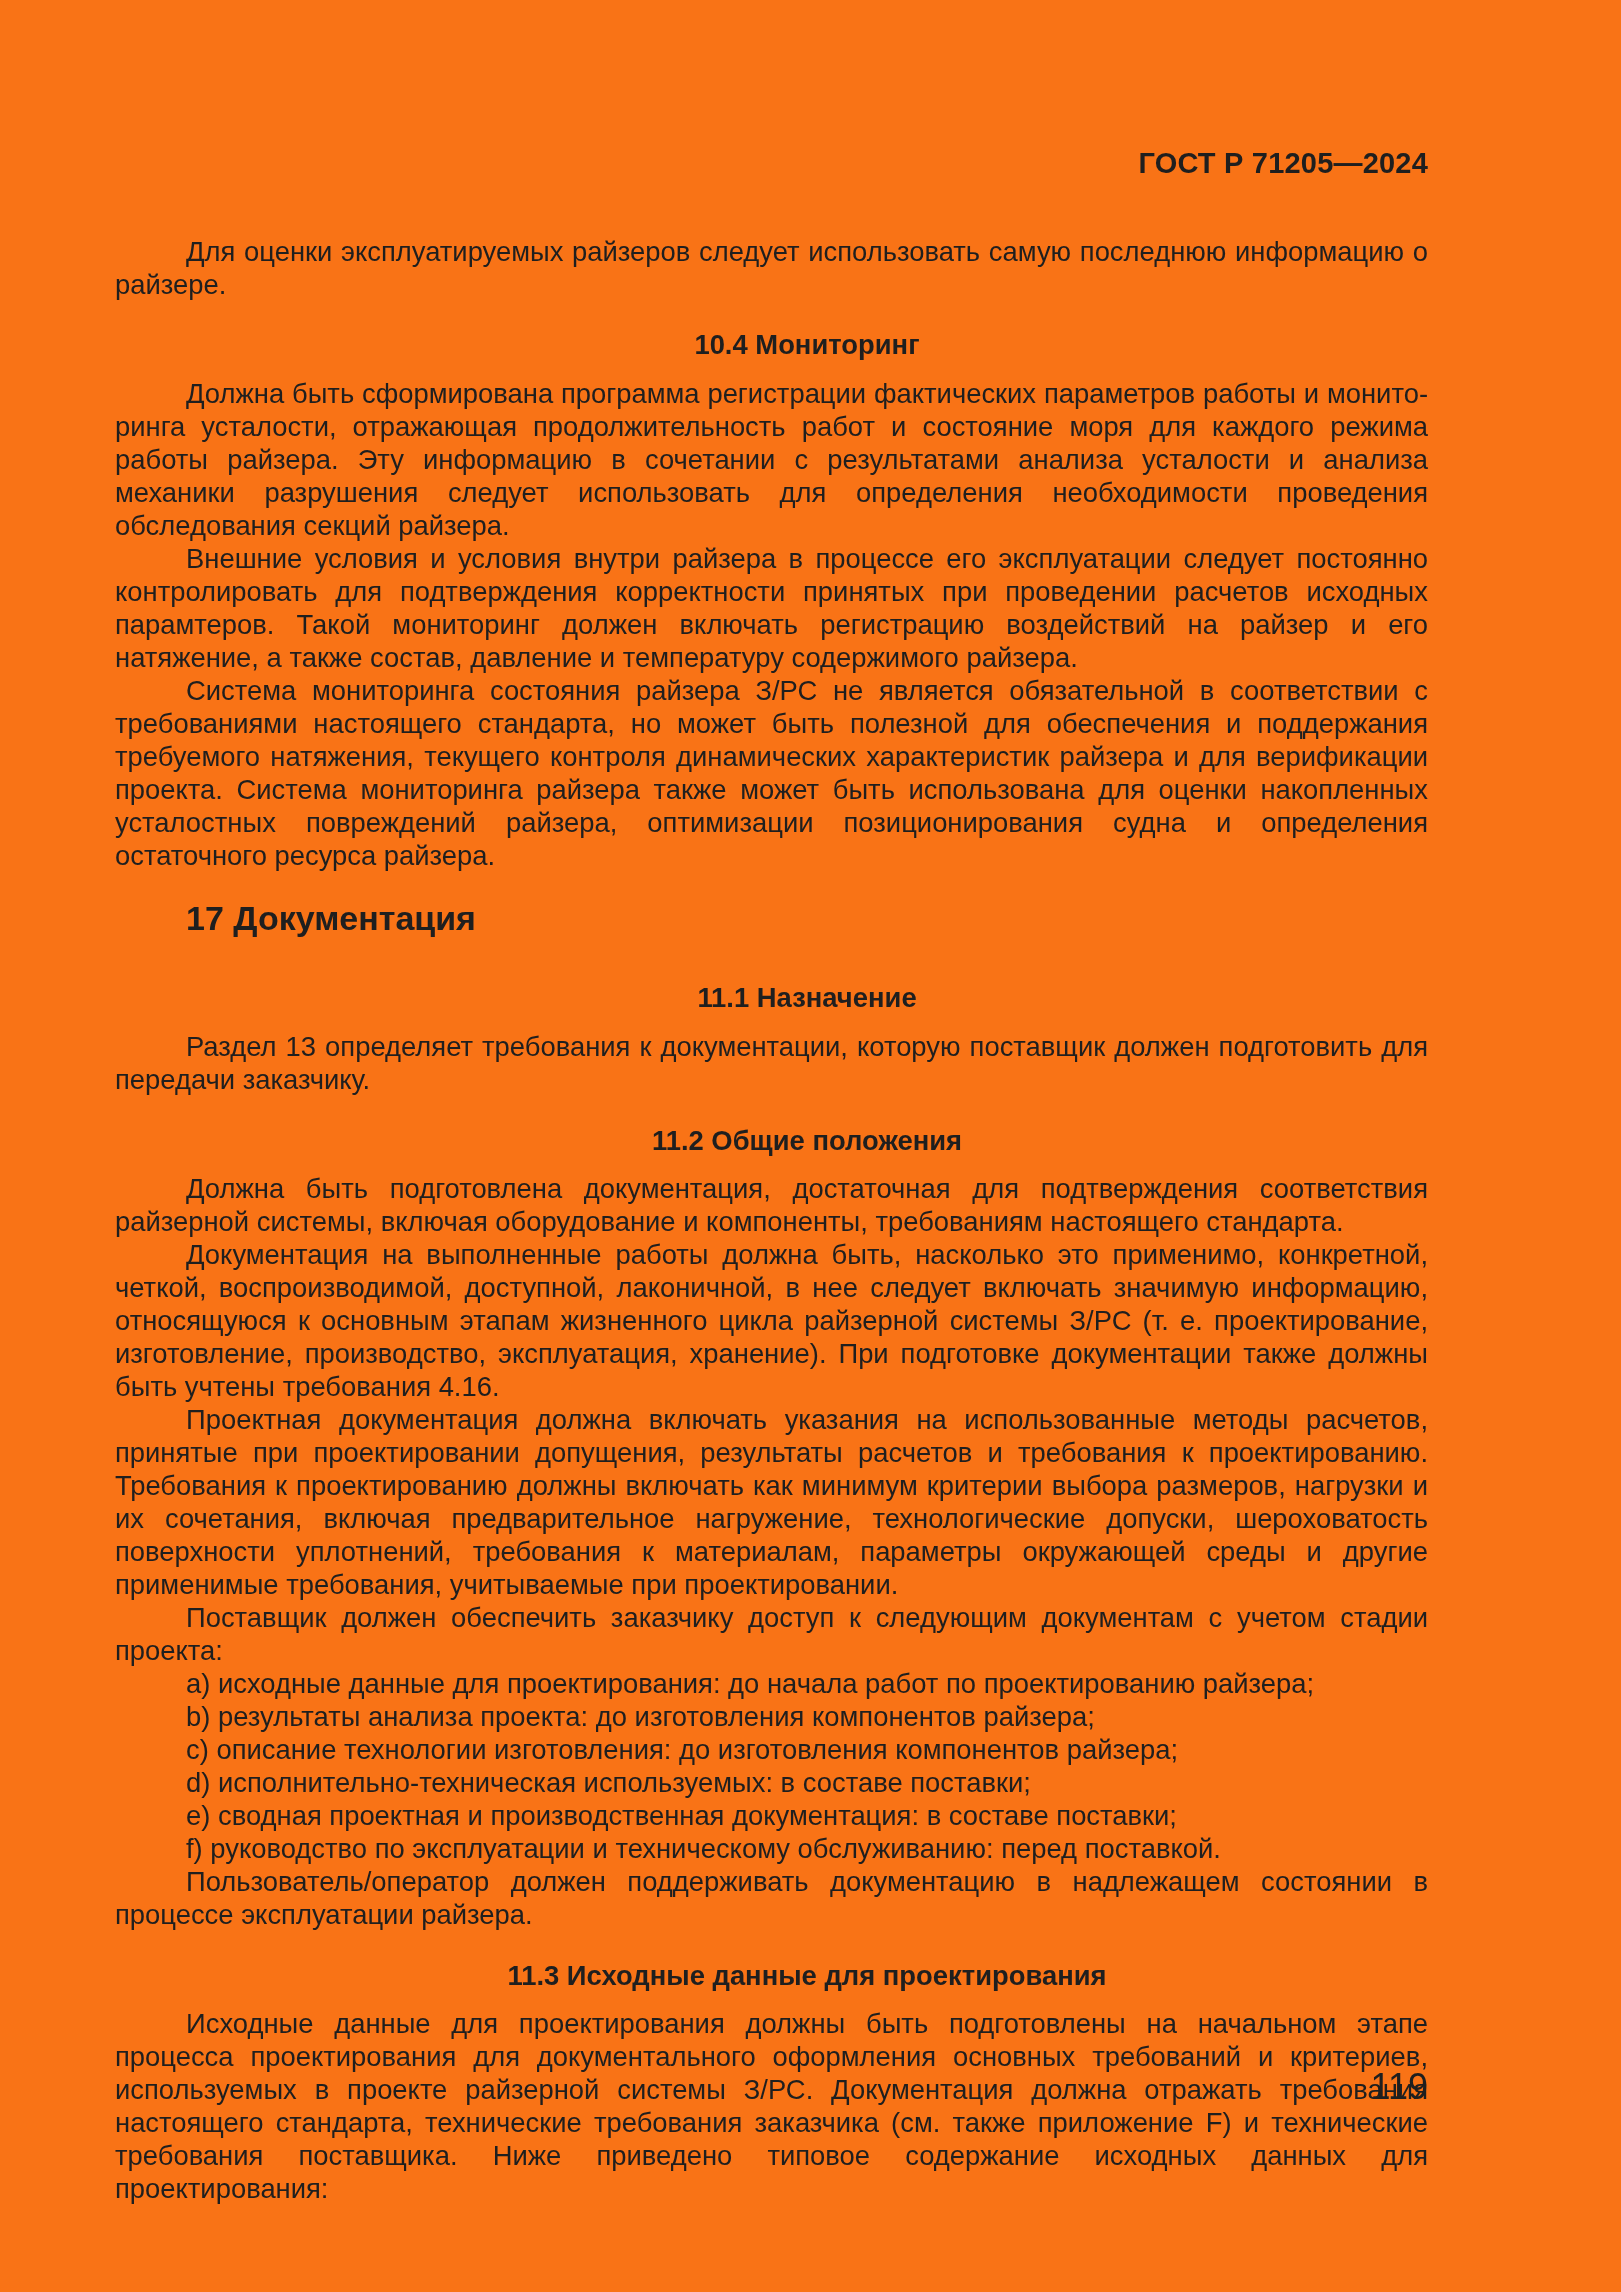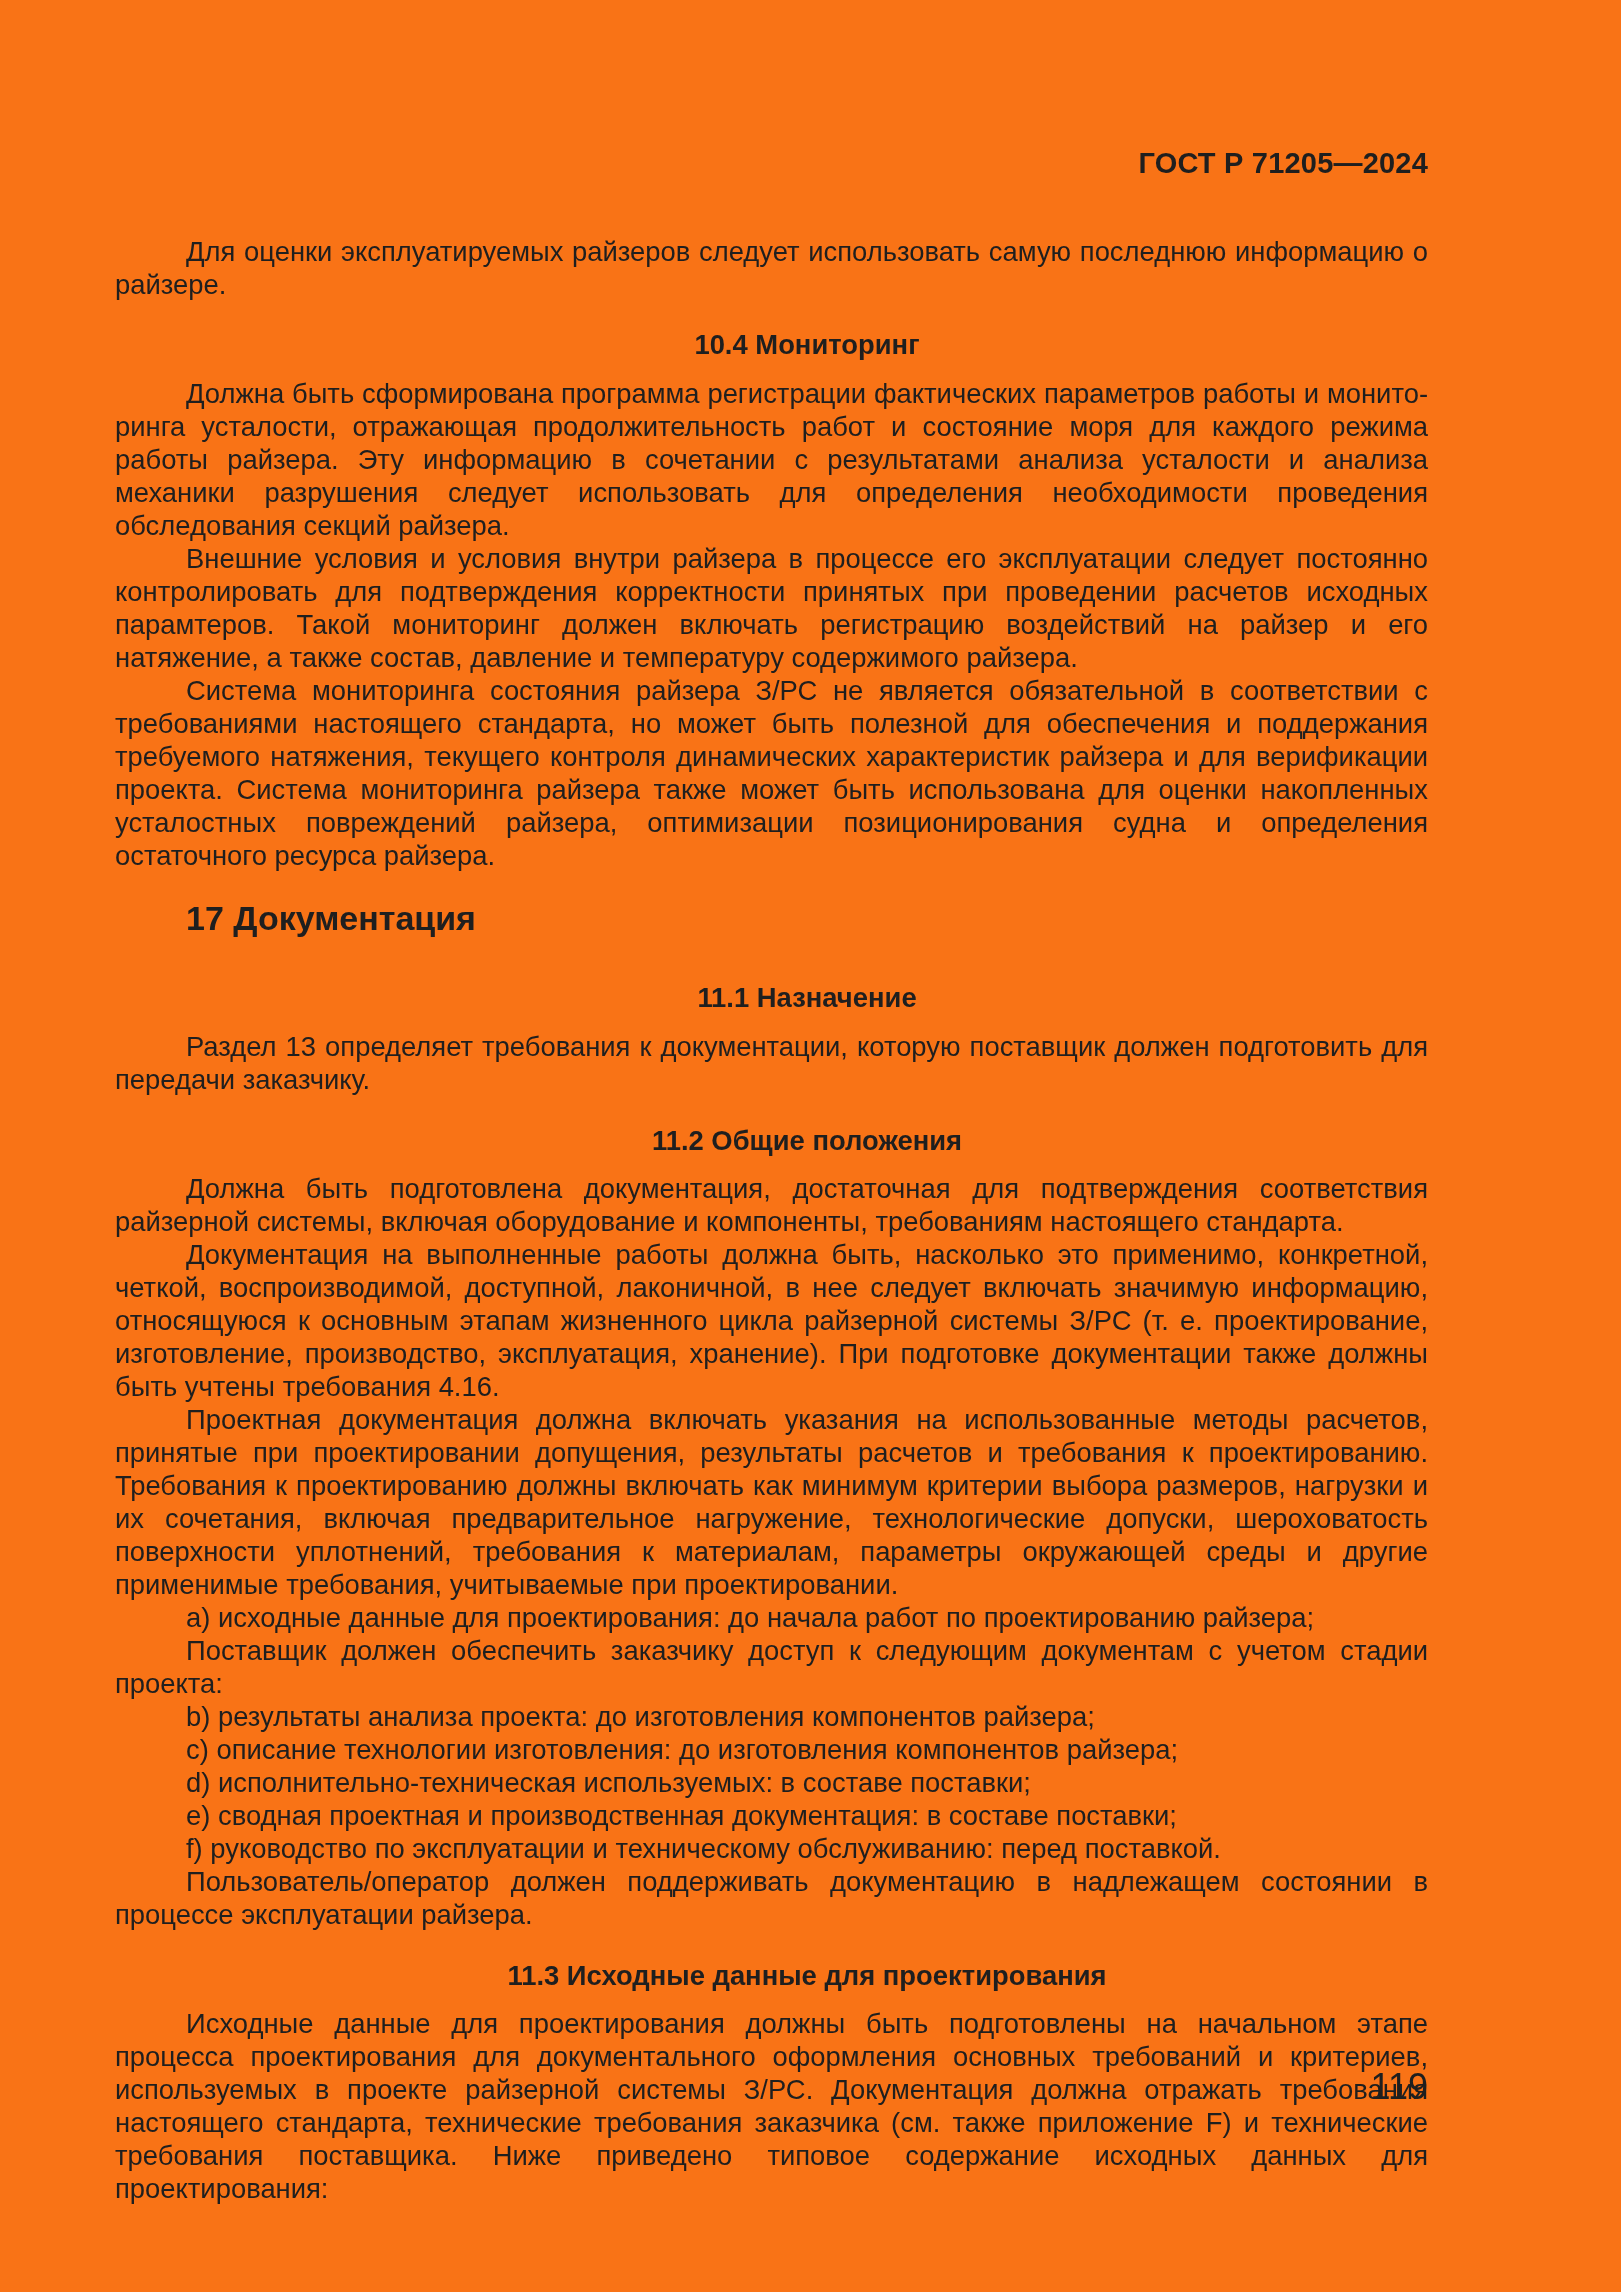--- a/index.html
+++ b/index.html
@@ -79,23 +79,23 @@
 
     <h1 class="chapter-heading">17 Документация</h1>
 
     <h2 class="sub-heading">11.1 Назначение</h2>
     <p class="body-p">Раздел 13 определяет требования к документации, которую поставщик должен подготовить для передачи заказчику.</p>
 
     <h2 class="sub-heading">11.2 Общие положения</h2>
     <p class="body-p">Должна быть подготовлена документация, достаточная для подтверждения соответствия райзер­ной системы, включая оборудование и компоненты, требованиям настоящего стандарта.</p>
     <p class="body-p">Документация на выполненные работы должна быть, насколько это применимо, конкретной, чет­кой, воспроизводимой, доступной, лаконичной, в нее следует включать значимую информацию, относя­щуюся к основным этапам жизненного цикла райзерной системы З/РС (т. е. проектирование, изготовле­ние, производство, эксплуатация, хранение). При подготовке документации также должны быть учтены требования 4.16.</p>
     <p class="body-p">Проектная документация должна включать указания на использованные методы расчетов, приня­тые при проектировании допущения, результаты расчетов и требования к проектированию. Требования к проектированию должны включать как минимум критерии выбора размеров, нагрузки и их сочетания, включая предварительное нагружение, технологические допуски, шероховатость поверхности уплот­нений, требования к материалам, параметры окружающей среды и другие применимые требования, учитываемые при проектировании.</p>
+    <p class="body-p">Поставщик должен обеспечить заказчику доступ к следующим документам с учетом стадии проекта:</p>
+
     <p class="body-p">a) исходные данные для проектирования: до начала работ по проектированию райзера;</p>
-
-    <p class="body-p">Поставщик должен обеспечить заказчику доступ к следующим документам с учетом стадии проекта:</p>
     <p class="body-p">b) результаты анализа проекта: до изготовления компонентов райзера;</p>
     <p class="body-p">c) описание технологии изготовления: до изготовления компонентов райзера;</p>
     <p class="body-p">d) исполнительно-техническая используемых: в составе поставки;</p>
     <p class="body-p">e) сводная проектная и производственная документация: в составе поставки;</p>
     <p class="body-p">f) руководство по эксплуатации и техническому обслуживанию: перед поставкой.</p>
 
     <p class="body-p">Пользователь/оператор должен поддерживать документацию в надлежащем состоянии в процес­се эксплуатации райзера.</p>
 
     <h2 class="sub-heading">11.3 Исходные данные для проектирования</h2>
     <p class="body-p">Исходные данные для проектирования должны быть подготовлены на начальном этапе процесса проектирования для документального оформления основных требований и критериев, используемых в проекте райзерной системы З/РС. Документация должна отражать требования настоящего стандарта, технические требования заказчика (см. также приложение F) и технические требования поставщика. Ниже приведено типовое содержание исходных данных для проектирования:</p>

